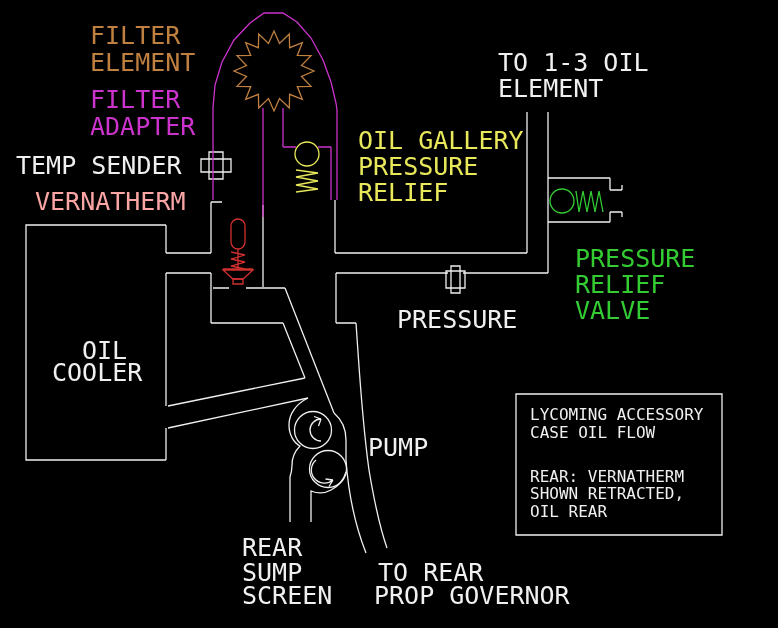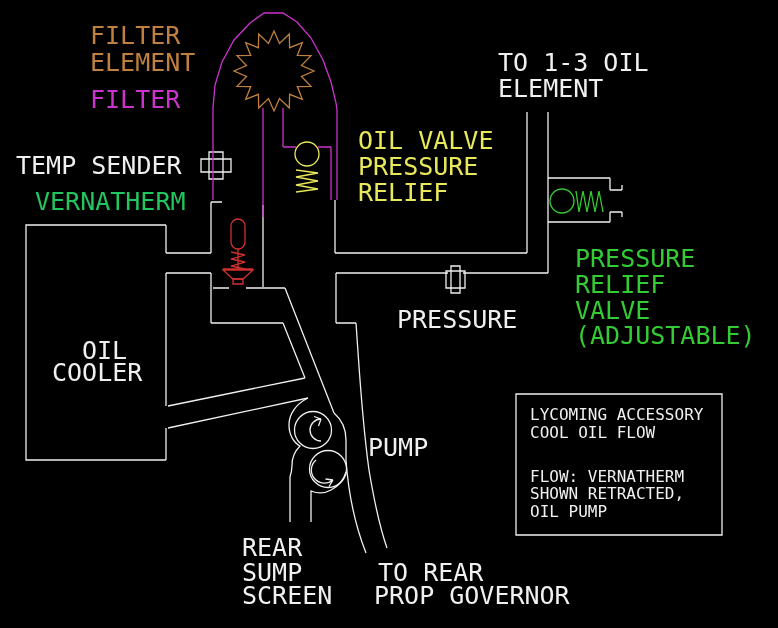--- a/index.html
+++ b/index.html
@@ -4,21 +4,21 @@
 <style>
   html,body{margin:0;padding:0;background:#000;}
   #stage{position:relative;width:778px;height:628px;background:#000;overflow:hidden;
          font-family:"DejaVu Sans Mono",monospace;}
   #drawing{position:absolute;left:0;top:0;}
   .lbl{position:absolute;font-size:25px;line-height:1;white-space:pre;letter-spacing:0;}
   .nlbl{position:absolute;font-size:16px;line-height:1;white-space:pre;letter-spacing:0;}
   .c-white{color:#F0F0F0;}
   .c-orange{color:#C08040;}
   .c-magenta{color:#CC33CC;}
-  .c-red{color:#22c55e;}
+  .c-red{color:#fca5a5;}
   .c-yellow{color:#E8E85A;}
   .c-green{color:#33CC33;}
   svg *{vector-effect:non-scaling-stroke;}
 </style>
 </head>
 <body>
 
 <div id="stage">
 
   <svg id="drawing" width="778" height="628" viewBox="0 0 778 628">
@@ -104,48 +104,48 @@
 
     <g fill="none" stroke-width="1.3" stroke="#33CC33">
       <circle cx="562" cy="201" r="12"></circle>
       <path d="M576,191 L579,212 L583,191 L587,212 L591,191 L595,212 L599,191 L603,212"></path>
     </g>
   </svg>
 
   <div class="lbl c-orange" style="left:90px;top:23px">FILTER</div>
   <div class="lbl c-orange" style="left:90px;top:50px">ELEMENT</div>
   <div class="lbl c-magenta" style="left:90px;top:87px">FILTER</div>
+  <div class="lbl c-magenta" style="left:90px;top:114px">ADAPTER</div>
   <div class="lbl c-white" style="left:16px;top:153px">TEMP SENDER</div>
   <div class="lbl c-red" style="left:35px;top:189px">VERNATHERM</div>
 
-  <div class="lbl c-yellow" style="left:358px;top:128px">OIL VALVE</div>
+  <div class="lbl c-yellow" style="left:358px;top:128px">OIL GALLERY</div>
   <div class="lbl c-yellow" style="left:358px;top:154px">PRESSURE</div>
   <div class="lbl c-yellow" style="left:358px;top:180px">RELIEF</div>
 
   <div class="lbl c-white" style="left:498px;top:50px">TO 1-3 OIL</div>
   <div class="lbl c-white" style="left:498px;top:76px">ELEMENT</div>
 
   <div class="lbl c-green" style="left:575px;top:246px">PRESSURE</div>
   <div class="lbl c-green" style="left:575px;top:272px">RELIEF</div>
   <div class="lbl c-green" style="left:575px;top:298px">VALVE</div>
-  <div class="lbl c-green" style="left:575px;top:323px">(ADJUSTABLE)</div>
 
   <div class="lbl c-white" style="left:397px;top:307px">PRESSURE</div>
 
   <div class="lbl c-white" style="left:82px;top:338px">OIL</div>
   <div class="lbl c-white" style="left:52px;top:360px">COOLER</div>
 
   <div class="lbl c-white" style="left:368px;top:435px">PUMP</div>
 
   <div class="lbl c-white" style="left:242px;top:535px">REAR</div>
   <div class="lbl c-white" style="left:242px;top:560px">SUMP</div>
   <div class="lbl c-white" style="left:242px;top:583px">SCREEN</div>
 
   <div class="lbl c-white" style="left:378px;top:560px">TO REAR</div>
   <div class="lbl c-white" style="left:374px;top:583px">PROP GOVERNOR</div>
 
   <div class="nlbl c-white" style="left:530px;top:407px">LYCOMING ACCESSORY</div>
-  <div class="nlbl c-white" style="left:530px;top:425px">COOL OIL FLOW</div>
-  <div class="nlbl c-white" style="left:530px;top:469px">FLOW: VERNATHERM</div>
+  <div class="nlbl c-white" style="left:530px;top:425px">CASE OIL FLOW</div>
+  <div class="nlbl c-white" style="left:530px;top:469px">REAR: VERNATHERM</div>
   <div class="nlbl c-white" style="left:530px;top:486px">SHOWN RETRACTED,</div>
-  <div class="nlbl c-white" style="left:530px;top:504px">OIL PUMP</div>
+  <div class="nlbl c-white" style="left:530px;top:504px">OIL REAR</div>
 
 </div>
 
 </body></html>

